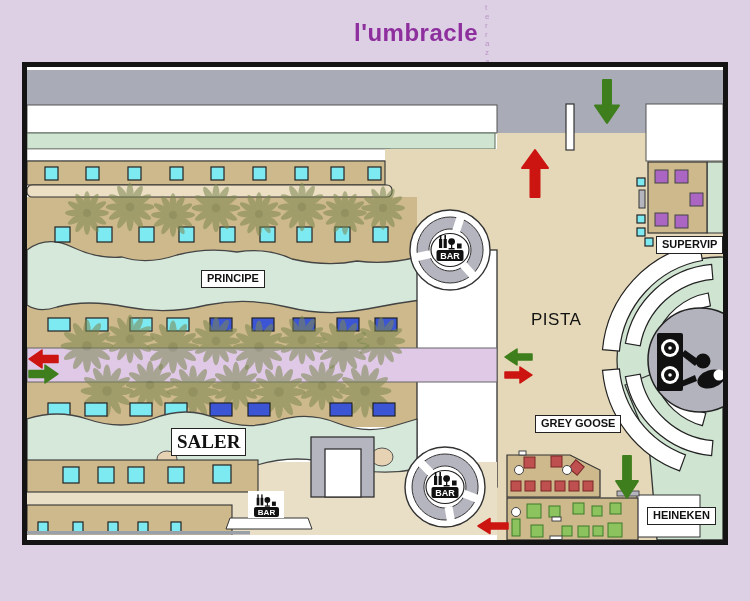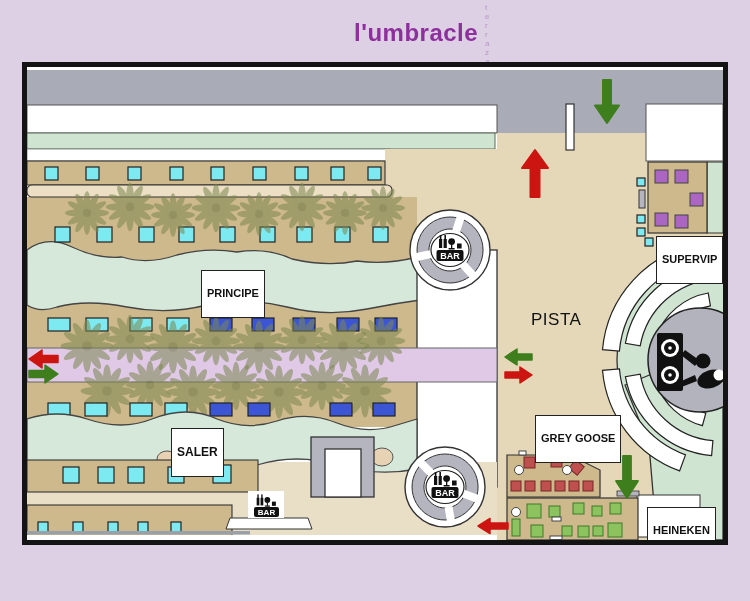--- a/index.html
+++ b/index.html
@@ -5,22 +5,22 @@
   html,body{margin:0;padding:0;}
   body{width:750px;height:601px;background:#ddcfe4;font-family:"Liberation Sans",sans-serif;overflow:hidden;}
   .page{position:relative;width:750px;height:601px;}
   .logo{position:absolute;left:354px;top:1px;width:140px;display:flex;flex-direction:row;align-items:center;}
   .logo-icon{width:44px;height:30px;}
   .brand{font-size:24px;font-weight:bold;color:#8e2f9e;letter-spacing:.5px;line-height:1;margin-top:-1px;}
   .tagline{font-size:8px;color:#b995c6;letter-spacing:7px;margin-top:2px;padding-left:7px;}
   .map{position:absolute;left:22px;top:62px;width:696px;height:473px;border:5px solid #141414;background:#fff;overflow:hidden;}
   .map svg{position:absolute;left:0;top:0;}
   .lbl{position:absolute;background:#fff;border:1.5px solid #222;color:#111;font-size:11px;font-weight:bold;
-       padding:16px 5px;white-space:nowrap;line-height:1.25;}
-  .lbl.big{font-size:12px;}
+       padding:1px 5px;white-space:nowrap;line-height:1.25;}
+  .lbl.big{font-size:19px;font-family:Liberation Serif, serif;}
   .pista{position:absolute;color:#111;font-size:17px;font-weight:normal;letter-spacing:.5px;}
   .sq-c{fill:#7deaf2;stroke:#222;stroke-width:1.2;}
   .sq-b{fill:#3b55d4;stroke:#222;stroke-width:1.2;}
   .sq-p{fill:#aa66c2;stroke:#444;stroke-width:1;}
   .sq-r{fill:#bf5050;stroke:#7a2727;stroke-width:1;}
   .sq-g{fill:#8cc35e;stroke:#3c7a28;stroke-width:1;}
   .wc{fill:#fff;stroke:#444;stroke-width:1;}
   .band{stroke:#333;stroke-width:1.1;}
   .ring{fill:#fff;stroke:#222;stroke-width:1.2;}
 </style>

